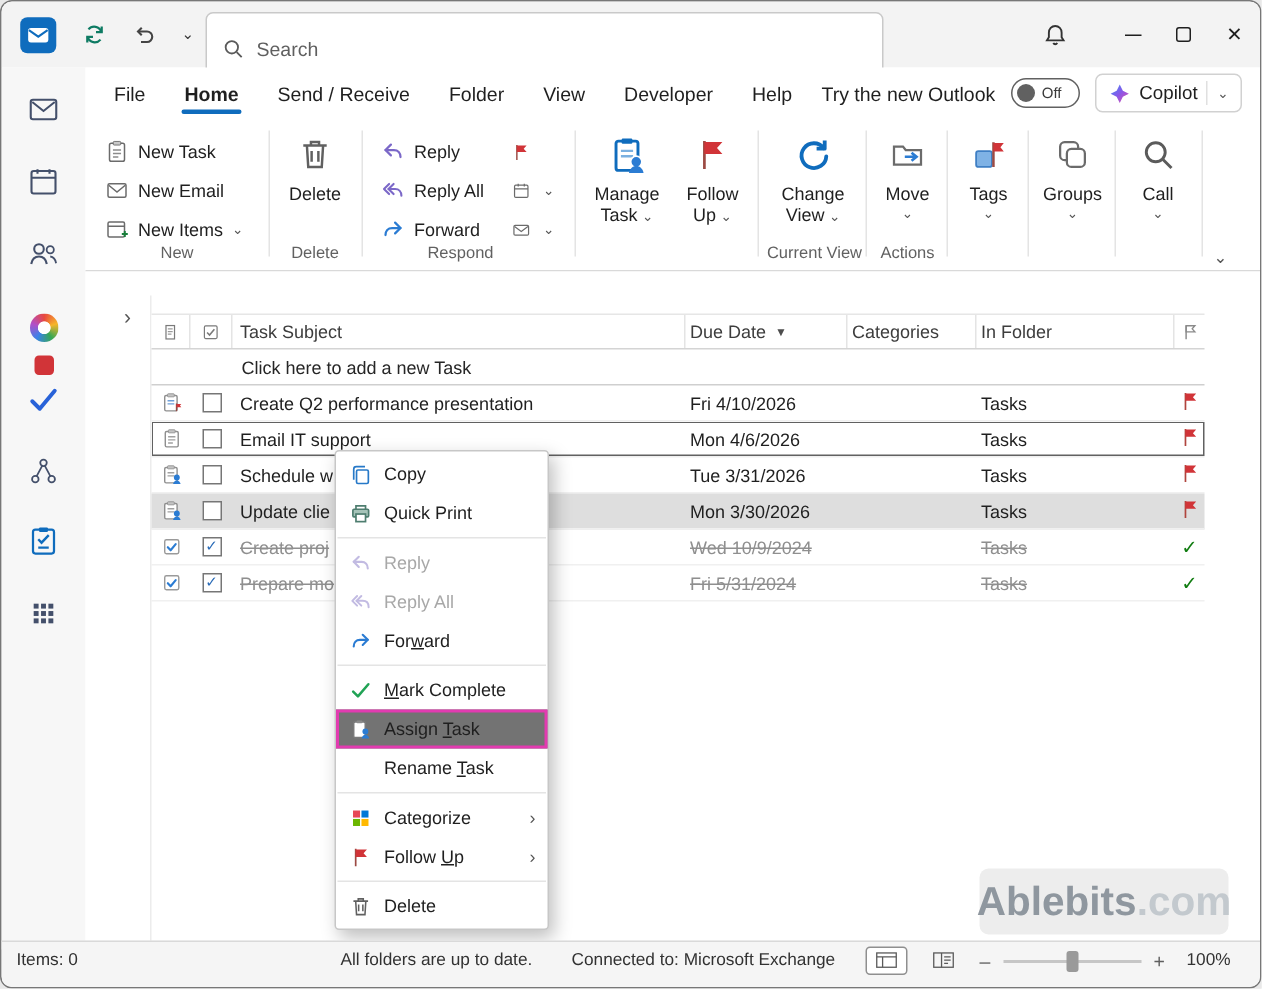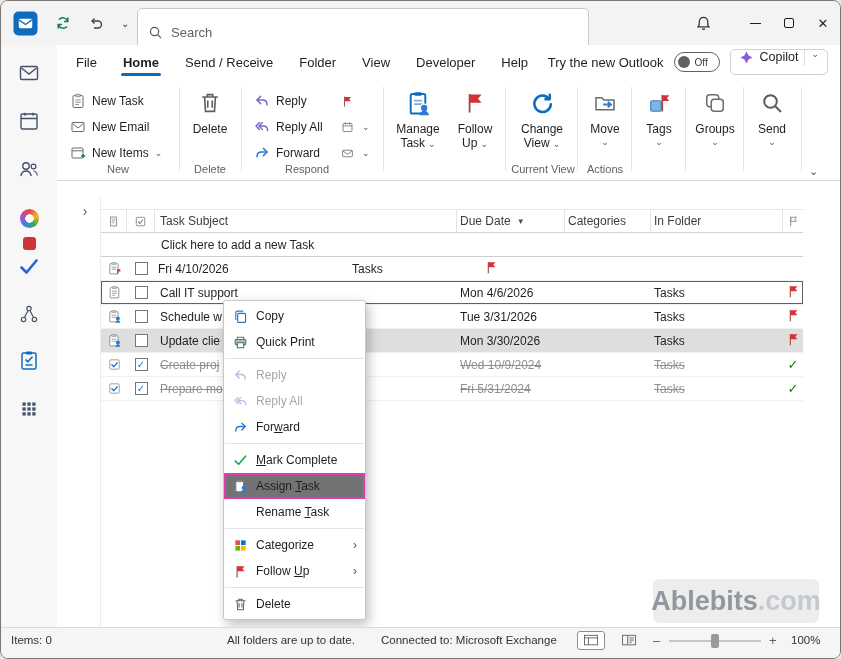--- a/index.html
+++ b/index.html
@@ -42,21 +42,21 @@
   .tabsrow { position:absolute; left:56px; top:44px; right:0; height:34px; background:#fff; display:flex; align-items:center; }
   .tabs { display:flex; height:100%; align-items:center; padding-left:6px; }
   .tab { padding:0 13px; font-size:13px; height:100%; display:flex; align-items:center; position:relative; color:#1f1f1f; }
   .tab.active { font-weight:bold; }
   .tab.active::after { content:""; position:absolute; left:11px; right:11px; bottom:3px; height:3px; border-radius:2px; background:#0f6cbd; }
   .tabs-right { margin-left:auto; display:flex; align-items:center; gap:10px; padding-right:12px; }
   .trynew { font-size:13px; color:#1f1f1f; }
   .toggle { width:46px; height:20px; border:1px solid #616161; border-radius:10px; background:#fff; display:flex; align-items:center; padding:0 6px 0 3px; gap:5px; }
   .knob { width:12px; height:12px; border-radius:50%; background:#616161; }
   .tstate { font-size:10px; color:#3a3a3a; }
-  .copilot { height:26px; border:1px solid #d1d1d1; border-radius:5px; background:#fff; display:flex; align-items:flex-start; gap:6px; padding:0 8px; font-size:12.5px; }
+  .copilot { height:26px; border:1px solid #d1d1d1; border-radius:5px; background:#fff; display:flex; align-items:center; gap:6px; padding:0 8px; font-size:12.5px; }
   .cp-div { width:1px; height:16px; background:#e0e0e0; }
 
   
   .ribbon { position:absolute; left:56px; top:78px; right:0; height:102px; background:#fff; border-bottom:1px solid #d9d9d9; }
   .rowbtn { position:absolute; height:24px; display:flex; align-items:center; gap:6px; font-size:12px; color:#1f1f1f; padding:0 4px; border-radius:3px; white-space:nowrap; }
   .rowbtn .ic { display:flex; width:17px; justify-content:center; }
   .chev { font-size:9px; color:#555; line-height:1; }
   .glabel { position:absolute; top:84px; font-size:11px; color:#616161; text-align:center; }
   .gsep { position:absolute; top:8px; height:84px; width:1px; background:#e4e4e4; }
   .bigbtn { position:absolute; top:8px; display:flex; flex-direction:column; align-items:center; gap:3px; font-size:12px; color:#1f1f1f; text-align:center; }
@@ -457,21 +457,21 @@
 
     <div class="gsep" style="left:686px"></div>
 
     <div class="bigbtn" style="left:692px;width:46px">
       <span class="bicon">
           <svg viewBox="0 0 16 16" width="24" height="24">
             <circle cx="7" cy="7" r="4.2" fill="none" stroke="#5b5b5b" stroke-width="1.3"></circle>
             <path d="M10.2 10.2 14 14" stroke="#5b5b5b" stroke-width="1.3"></path>
           </svg>
         </span>
-      <span class="blbl stackchev"><span>Send</span><span class="chev">⌄</span></span>
+      <span class="blbl stackchev"><span>Call</span><span class="chev">⌄</span></span>
     </div>
 
     <div class="gsep" style="left:744px"></div>
 
     <span class="ribbon-opt" style="left:752px;top:86px">⌄</span>
   </div>
 
   <div class="contentbg"></div>
   <div class="paneline"></div>
   <span class="expander">›</span>
@@ -520,20 +520,21 @@
             <rect x="3" y="2.8" width="8.8" height="11" rx="1" fill="#fff" stroke="#8f8f8f"></rect>
             <rect x="5" y="1.6" width="4.8" height="2.2" rx="0.5" fill="#c4c4c4" stroke="#8f8f8f" stroke-width="0.6"></rect>
             <path d="M5 6.6h4.8M5 8.8h4.8" stroke="#6f9fd8"></path>
             <path d="M11.4 8.6v5.4" stroke="#8f4a44"></path>
             <path d="M11.4 8.8h3.4l-1 1.2 1 1.2h-3.4z" fill="#d13438"></path>
           </svg>
         </span>
         <span class="cell w-check">
           <span class="cb"></span>
         </span>
+        <span class="cell w-subj strike">Create Q2 performance presentation</span>
         <span class="cell w-due strike">Fri 4/10/2026</span>
         <span class="cell w-cat"></span>
         <span class="cell w-fold strike">Tasks</span>
         <span class="cell w-flag">
           <span><svg viewBox="0 0 16 16" width="15" height="15" xmlns="http://www.w3.org/2000/svg">
               <path d="M4.6 14.2V2.2" fill="none" stroke="#b0453e" stroke-width="1.2"></path>
               <path d="M4.6 2.5h7.6l-2.3 2.6 2.3 2.6H4.6z" fill="#d13438"></path>
             </svg></span>
         </span>
       </div>
@@ -541,21 +542,21 @@
         <span class="cell w-icon">
           <svg viewBox="0 0 16 16" width="15" height="15" xmlns="http://www.w3.org/2000/svg">
             <rect x="3.4" y="2.8" width="9.2" height="11" rx="1" fill="#fff" stroke="#8f8f8f"></rect>
             <rect x="5.6" y="1.6" width="4.8" height="2.2" rx="0.5" fill="#c4c4c4" stroke="#8f8f8f" stroke-width="0.6"></rect>
             <path d="M5.4 6.6h5.2M5.4 8.8h5.2M5.4 11h3.4" stroke="#a0a0a0"></path>
           </svg>
         </span>
         <span class="cell w-check">
           <span class="cb"></span>
         </span>
-        <span class="cell w-subj strike">Call IT support</span>
+        <span class="cell w-subj strike">Email IT support</span>
         <span class="cell w-due strike">Mon 4/6/2026</span>
         <span class="cell w-cat"></span>
         <span class="cell w-fold strike">Tasks</span>
         <span class="cell w-flag">
           <span><svg viewBox="0 0 16 16" width="15" height="15" xmlns="http://www.w3.org/2000/svg">
               <path d="M4.6 14.2V2.2" fill="none" stroke="#b0453e" stroke-width="1.2"></path>
               <path d="M4.6 2.5h7.6l-2.3 2.6 2.3 2.6H4.6z" fill="#d13438"></path>
             </svg></span>
         </span>
       </div>

